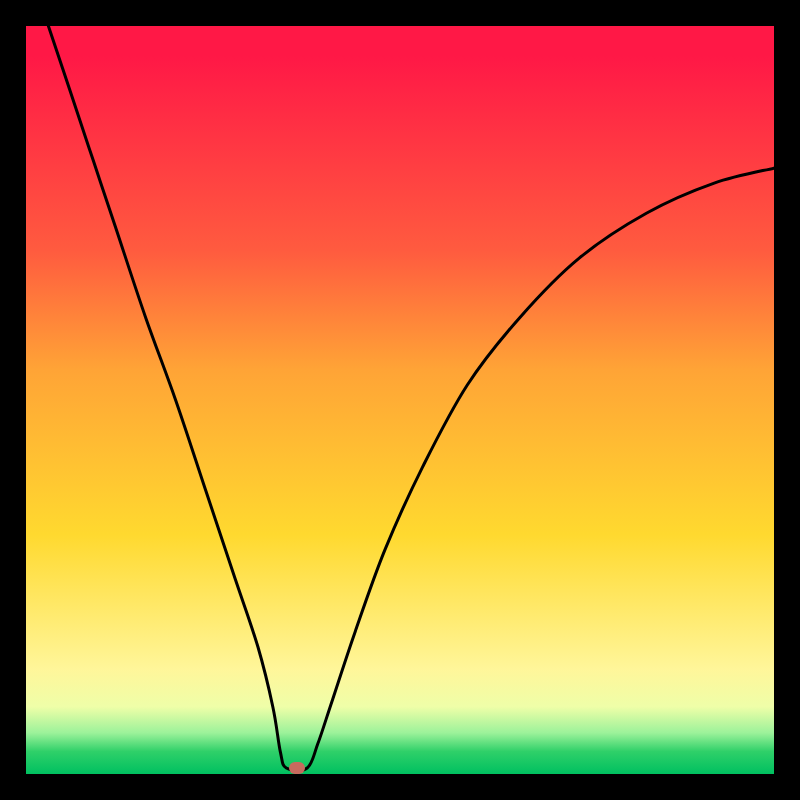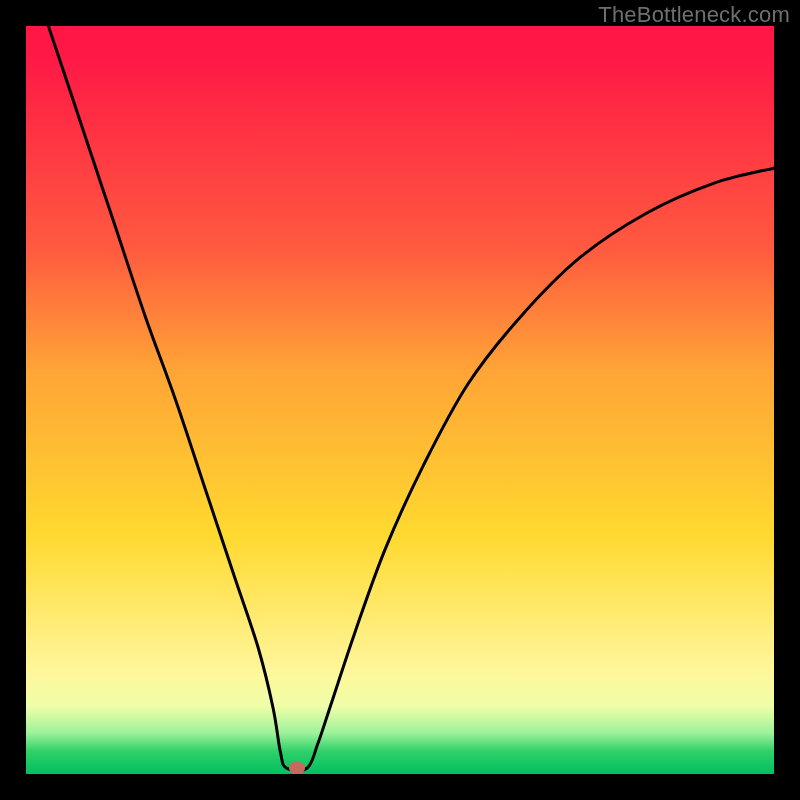--- a/index.html
+++ b/index.html
@@ -73,14 +73,13 @@
 <div class="frame">
   <div class="plot">
 
     <svg class="curve" viewBox="0 0 748 748" preserveAspectRatio="none">
       <path id="curve-path" fill="none" stroke="#000" stroke-width="3" stroke-linejoin="round" stroke-linecap="round" d="M 22.4 0.0 C 26.2 11.2, 37.4 44.9, 44.9 67.3 C 52.4 89.8, 59.8 112.2, 67.3 134.6 C 74.8 157.1, 81.0 175.8, 89.8 202.0 C 98.5 228.1, 109.7 263.0, 119.7 291.7 C 129.7 320.4, 139.6 345.3, 149.6 374.0 C 159.6 402.7, 169.5 433.8, 179.5 463.8 C 189.5 493.7, 200.7 527.3, 209.4 553.5 C 218.2 579.7, 225.6 599.6, 231.9 620.8 C 238.1 642.0, 243.1 663.2, 246.8 680.7 C 250.6 698.1, 252.1 715.3, 254.3 725.6 C 256.6 735.8, 255.8 739.3, 260.3 742.0 C 264.8 744.8, 276.0 746.0, 281.2 742.0 C 286.5 738.0, 287.5 729.5, 291.7 718.1 C 296.0 706.6, 300.4 691.9, 306.7 673.2 C 312.9 654.5, 320.4 630.8, 329.1 605.9 C 337.8 580.9, 347.8 551.0, 359.0 523.6 C 370.3 496.2, 382.7 468.7, 396.4 441.3 C 410.2 413.9, 425.1 384.0, 441.3 359.0 C 457.5 334.1, 475.0 312.9, 493.7 291.7 C 512.4 270.5, 532.3 249.3, 553.5 231.9 C 574.7 214.4, 598.4 199.5, 620.8 187.0 C 643.3 174.5, 667.0 164.6, 688.2 157.1 C 709.4 149.6, 738.0 144.6, 748.0 142.1"></path>
     </svg>
 
     <div class="marker" id="marker" style="left: 270.776px; top: 742.016px;"></div>
   </div>
 
-  <div class="watermark">TheBottleneck.com</div>
 </div>
 
 </body></html>

